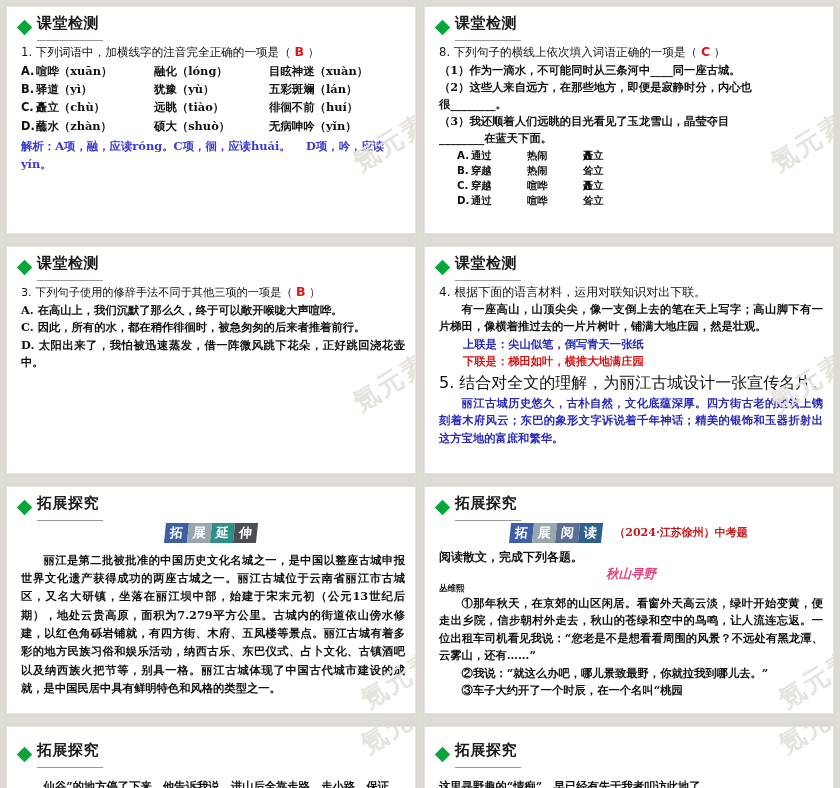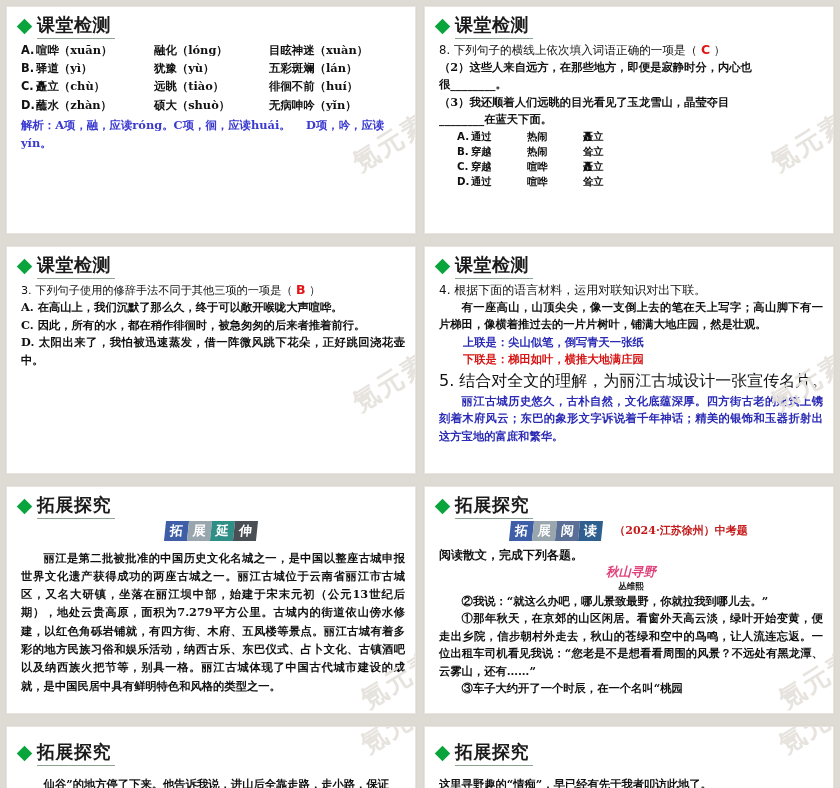--- a/index.html
+++ b/index.html
@@ -49,27 +49,27 @@
     position: relative;
   }
   .diamond {
     width: 11px; height: 11px;
     background: #0aa43c;
     transform: rotate(45deg);
     flex: 0 0 auto;
     margin-right: 2px;
   }
   .hdr-title {
-    font-size: 18px;
+    font-size: 15px;
     font-weight: bold;
     color: #1a1a1a;
     letter-spacing: .5px;
     font-family: "DejaVu Sans", sans-serif;
     border-bottom: 1.5px solid #8fa28f;
-    padding: 0 4px 1px 0;
+    padding: 0 4px 7px 0;
     line-height: 1.25;
   }
 
   .body { padding: 2px 10px 0 14px; }
 
   
   .q { font-size: 11.6px; color: #111; line-height: 1.5; font-family: "DejaVu Sans", sans-serif; white-space: nowrap;}
   .ans { color: #e11414; font-weight: bold; font-size: 12.5px; }
   .opt {
     font-size: 11.4px; color: #111; line-height: 1.62;
@@ -104,35 +104,40 @@
   .badge span {
     display: inline-block;
     color: #fff; font-weight: bold; font-size: 13px;
     padding: 3px 5px 4px 5px;
     font-family: "DejaVu Sans", sans-serif;
     line-height: 1;
   }
   .logo-row { display:flex; align-items:center; justify-content:center; gap:12px; margin-top:2px; }
   .src { color:#c51a1a; font-size:11px; font-weight:bold; font-family:"DejaVu Serif", serif; }
   .title-c { text-align:center; color:#e0437d; font-weight:bold; font-size:12.5px; font-family:"DejaVu Sans", sans-serif;font-style:italic; }
-  .author-c { text-align:center; color:#111; font-weight:bold; font-size:8.5px; font-family:"DejaVu Serif", serif; }
+  .author-c { color:#111; font-weight:bold; font-size:8.5px; font-family:"DejaVu Serif", serif; }
   .lead { font-size:12px; color:#111; font-family:"DejaVu Serif", serif; font-weight:bold; }
 </style>
 </head>
 <body>
 
 <div class="grid">
 
   <div class="slide">
     <div class="wm a">氪元素</div>
     <div class="hdr">
       <div class="diamond"></div>
       <div class="hdr-title">课堂检测</div>
     </div>
     <div class="body">
+      <div class="q">
+        <span>1. 下列词语中，加横线字的注音完全正确的一项是（</span>
+        <span class="ans">B</span>
+        <span>）</span>
+      </div>
       <div class="opt">
         <span class="lbl">A.</span>
         <span class="c1">喧哗（xuān）</span>
         <span class="c2">融化（lóng）</span>
         <span class="c3">目眩神迷（xuàn）</span>
       </div>
       <div class="opt">
         <span class="lbl">B.</span>
         <span class="c1">驿道（yì）</span>
         <span class="c2">犹豫（yù）</span>
@@ -159,20 +164,21 @@
     <div class="hdr">
       <div class="diamond"></div>
       <div class="hdr-title">课堂检测</div>
     </div>
     <div class="body">
       <div class="q">
         <span>8. 下列句子的横线上依次填入词语正确的一项是（</span>
         <span class="ans">C</span>
         <span>）</span>
       </div>
+      <div class="sub-num">（1）作为一滴水，不可能同时从三条河中____同一座古城。</div>
       <div class="sub-num">（2）这些人来自远方，在那些地方，即便是寂静时分，内心也</div>
       <div class="sub-num">很________。</div>
       <div class="sub-num">（3）我还顺着人们远眺的目光看见了玉龙雪山，晶莹夺目</div>
       <div class="sub-num">________在蓝天下面。</div>
       <div class="optgrid">
         <div class="optrow">
           <span class="l">A.</span>
           <span class="w1">通过</span>
           <span class="w2">热闹</span>
           <span class="w3">矗立</span>
@@ -264,22 +270,22 @@
         <span style="background:#9aa6ae">展</span>
         <span style="background:#5b6f96">阅</span>
         <span style="background:#2f5f8f">读</span>
       </span>
       <span class="src">（2024·江苏徐州）中考题</span>
     </div>
     <div class="body" style="padding-top:6px">
       <div class="lead">阅读散文，完成下列各题。</div>
       <div class="title-c">秋山寻野</div>
       <div class="author-c">丛维熙</div>
+      <div class="para indent">①那年秋天，在京郊的山区闲居。看窗外天高云淡，绿叶开始变黄，便走出乡院，信步朝村外走去，秋山的苍绿和空中的鸟鸣，让人流连忘返。一位出租车司机看见我说：“您老是不是想看看周围的风景？不远处有黑龙潭、云雾山，还有……”</div>
       <div class="para indent">②我说：“就这么办吧，哪儿景致最野，你就拉我到哪儿去。”</div>
-      <div class="para indent">①那年秋天，在京郊的山区闲居。看窗外天高云淡，绿叶开始变黄，便走出乡院，信步朝村外走去，秋山的苍绿和空中的鸟鸣，让人流连忘返。一位出租车司机看见我说：“您老是不是想看看周围的风景？不远处有黑龙潭、云雾山，还有……”</div>
       <div class="para indent">③车子大约开了一个时辰，在一个名叫“桃园</div>
     </div>
   </div>
 
   <div class="slide">
     <div class="wm b" style="top:-20px">氪元素</div>
     <div class="hdr" style="padding-top:14px">
       <div class="diamond"></div>
       <div class="hdr-title">拓展探究</div>
     </div>

